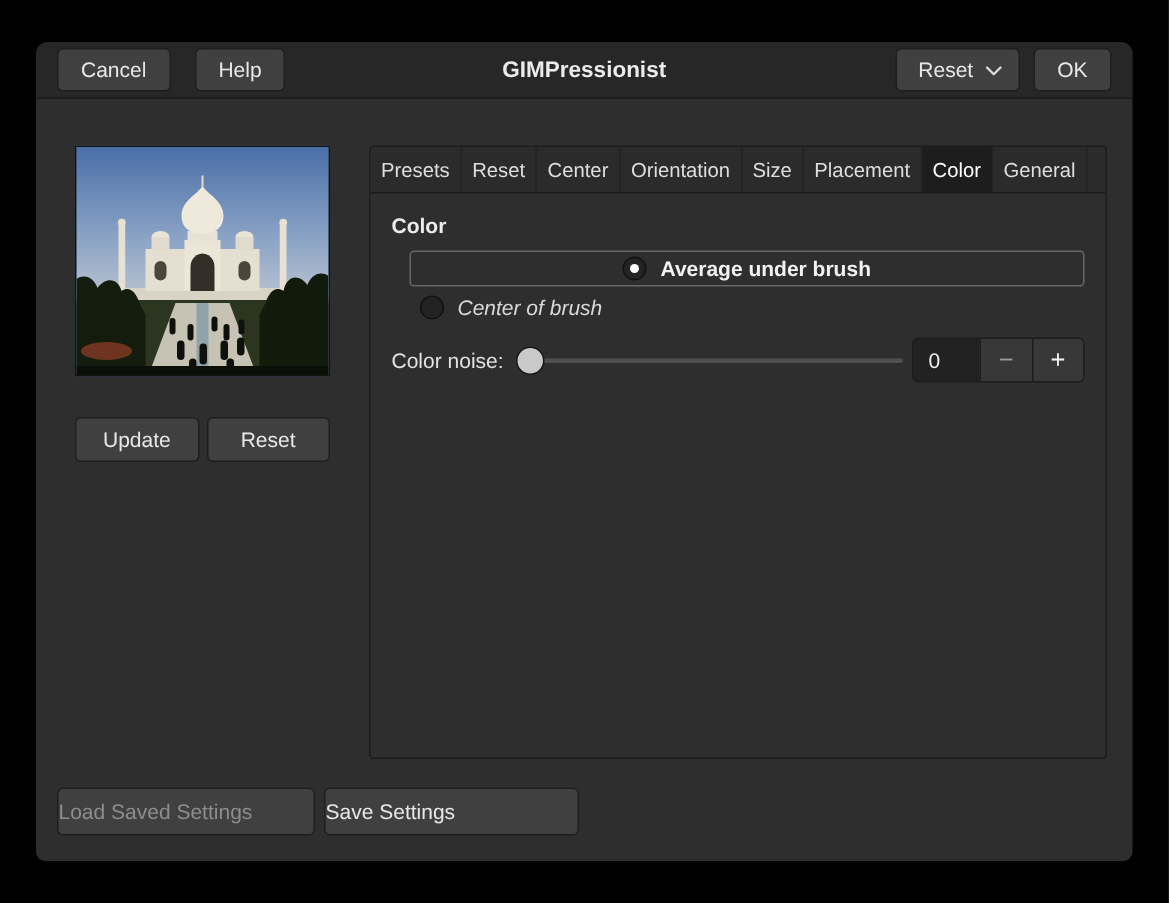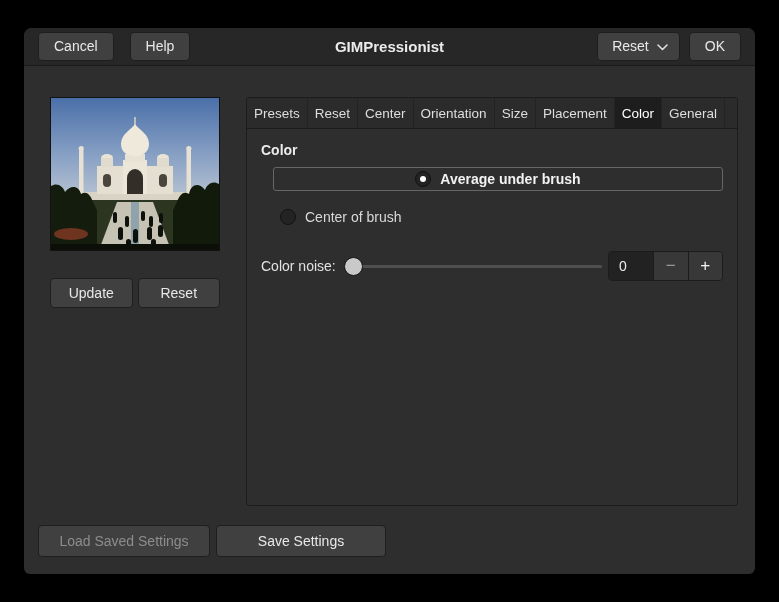--- a/index.html
+++ b/index.html
@@ -54,32 +54,32 @@
   }
   .tab{
     display:flex;align-items:center;padding:0 7px;font-size:13.5px;
     color:#dedede;border-right:1px solid #232323;cursor:pointer;white-space:nowrap;
   }
   .tab.active{background:#1d1d1d;color:#ffffff;}
   .tabcontent{padding:13px 14px;}
   .panel-heading{font-weight:bold;font-size:14px;color:#ececec;margin-bottom:9px;}
   .option-row{display:flex;align-items:center;gap:9px;margin-left:12px;box-sizing:border-box;}
   .option-row.framed{border:1px solid #676767;border-radius:3px;padding:3px 6px;width:450px;justify-content:center;}
-  .option-row.plain{padding:4px 7px;margin-top:14px;}
+  .option-row.plain{padding:4px 7px;margin-top:2px;font-style:italic;}
   .radio{
     width:14px;height:14px;border-radius:50%;background:#232323;
     border:1px solid #121212;position:relative;flex:0 0 auto;
   }
   .radio.checked::after{
     content:"";position:absolute;left:4px;top:4px;width:6px;height:6px;
     border-radius:50%;background:#ffffff;
   }
   .option-label{font-size:14px;color:#d9d9d9;}
   .framed .option-label{font-weight:bold;color:#f2f2f2;}
-  .noise-row{display:flex;align-items:center;margin-top:22px;}
+  .noise-row{display:flex;align-items:center;margin-top:8px;}
   .noise-label{font-size:14px;color:#e2e2e2;flex:0 0 auto;}
   .slider{position:relative;height:30px;flex:1;margin:0 5px 0 8px;cursor:pointer;}
   .slider .track{
     position:absolute;left:1px;right:1px;top:14px;height:3px;
     background:#4f4f4f;border-radius:2px;
   }
   .slider .handle{
     position:absolute;left:0;top:6px;width:19px;height:19px;border-radius:50%;
     background:#c9c9c9;border:1px solid #161616;box-sizing:border-box;
   }
@@ -92,21 +92,21 @@
     font-family:inherit;padding:0 0 0 10px;outline:none;box-sizing:border-box;
   }
   .spin-btn{
     width:35px;display:flex;align-items:center;justify-content:center;
     background:#383838;border-left:1px solid #1c1c1c;color:#f2f2f2;
     font-size:17px;cursor:pointer;user-select:none;
   }
   .spin-btn.dim{color:#9a9a9a;}
   
   .footer{position:absolute;left:14px;bottom:17px;display:flex;gap:6px;}
-  .footer .btn{padding:7px 0;text-align:center;}
+  .footer .btn{padding:7px 0;text-align:left;}
   .footer .btn.load{width:172px;color:#8d8d8d;}
   .footer .btn.save{width:170px;}
 </style>
 </head>
 <body>
 
 <div class="dialog">
 
   <div class="headerbar">
     <div class="hb-title">GIMPressionist</div>

